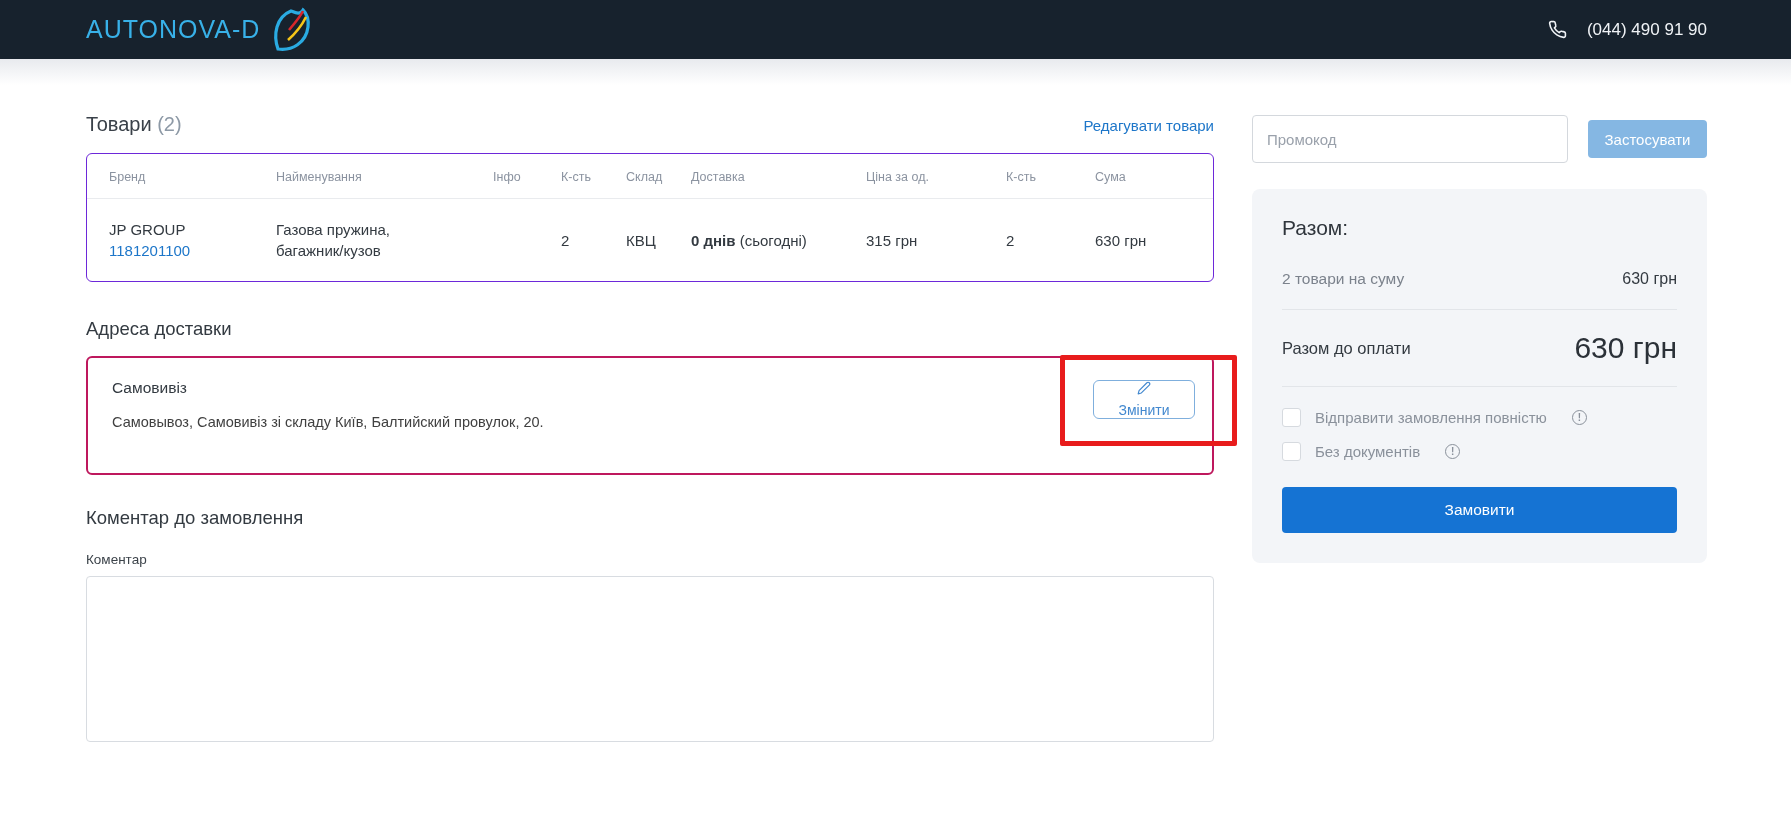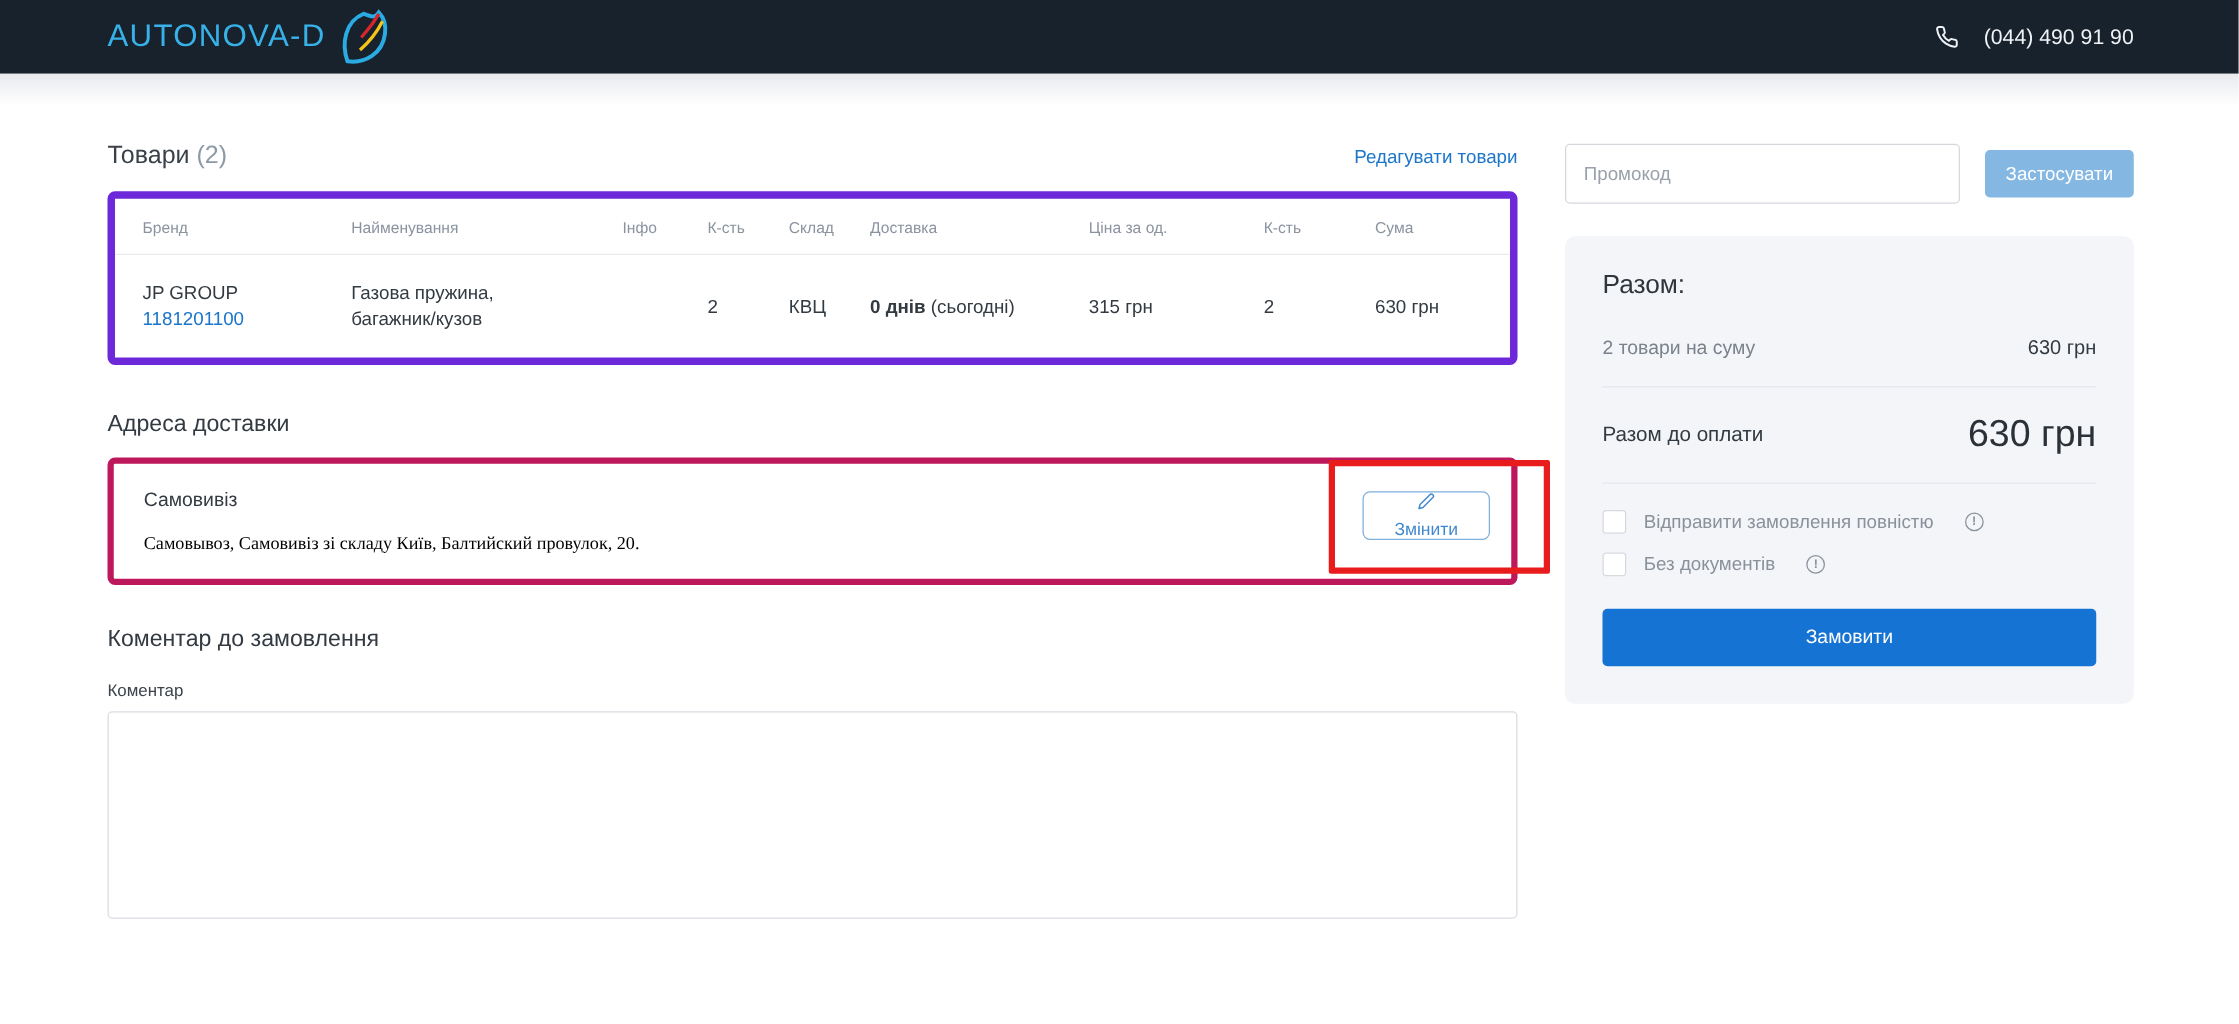--- a/index.html
+++ b/index.html
@@ -20,35 +20,35 @@
   .page { display:flex; padding:24px 84px 0 86px; gap:38px; }
   .main-col { width:1128px; flex:none; }
   .side-col { width:455px; flex:none; }
 
   
   .section-head { display:flex; justify-content:space-between; align-items:baseline; margin-top:4px; }
   .h-products { font-size:20px; font-weight:500; color:#3a4149; }
   .h-products .count { color:#8d99a6; }
   .link { color:#1d76c9; font-size:15px; text-decoration:none; cursor:pointer; }
 
-  .table-card { border:6px solid #6d28d9; border-radius:6px; margin-top:17px; background:#fff; }
+  .table-card { border:1px solid #6d28d9; border-radius:6px; margin-top:17px; background:#fff; }
   .t-grid { display:grid; grid-template-columns:167px 217px 68px 65px 65px 175px 140px 89px 1fr; }
   .t-head { border-bottom:1px solid #e9ebee; }
   .t-head > div { padding:16px 6px 14px 22px; font-size:12.5px; color:#8b93a0; }
   .t-row > div { padding:18px 6px 18px 22px; font-size:15px; color:#333a41;
     display:flex; flex-direction:column; justify-content:center; line-height:21px; min-height:82px; }
   .art-link { color:#1d76c9; cursor:pointer; }
   .bold { font-weight:700; }
 
   
   .h-section { font-size:18.5px; font-weight:500; color:#333a41; margin-top:36px; }
-  .addr-card { position:relative; border:5px solid #be185d; border-radius:6px;
-    margin-top:16px; height:102px; padding:21px 24px; background:#fff; }
+  .addr-card { position:relative; border:2px solid #be185d; border-radius:6px;
+    margin-top:16px; height:119px; padding:21px 24px; background:#fff; }
   .addr-method { font-size:15.5px; color:#333a41; }
-  .addr-text { font-size:14.5px; color:#000000; margin-top:17px;font-family:Liberation Serif, serif; }
+  .addr-text { font-size:14.5px; color:#404040; margin-top:17px; }
   .change-btn { position:absolute; top:22px; right:17px; width:102px; height:39px;
     background:#fff; border:1px solid #7fafdd; border-radius:6px; color:#4288cf;
     font-size:14px; font-family:inherit; display:flex; align-items:center; justify-content:center;
     gap:7px; cursor:pointer;flex-direction:column; }
   .red-box { position:absolute; top:-3px; left:972px; width:177px; height:91px;
     border:5px solid #e81c1c; border-radius:2px; pointer-events:none; }
 
   
   .comment-label { font-size:13.5px; color:#3c434a; margin-top:23px; }
   .comment-area { width:100%; height:166px; margin-top:9px; border:1px solid #d8dce1;

